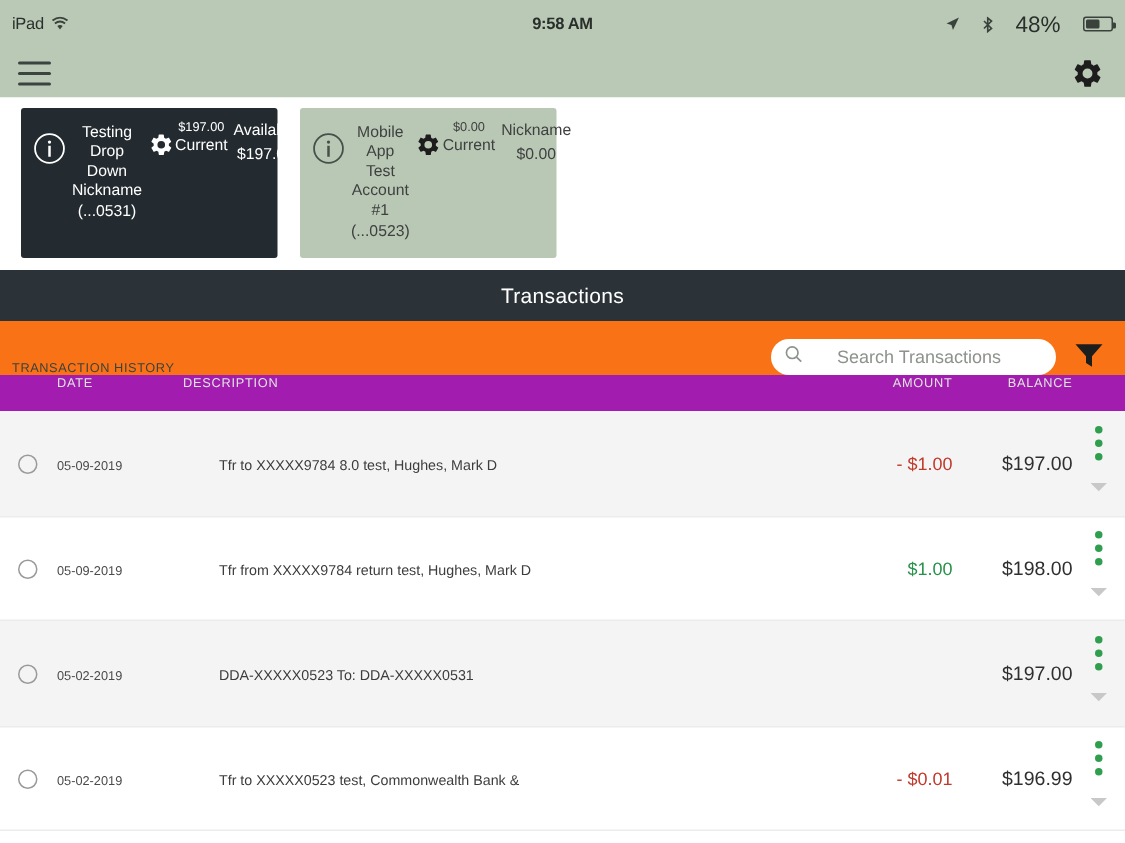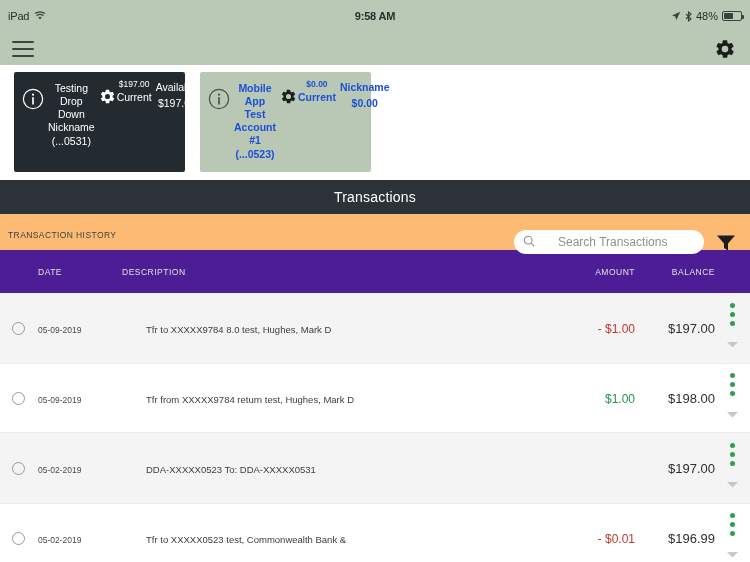--- a/index.html
+++ b/index.html
@@ -18,22 +18,22 @@
     padding: 16px 8px; font-size: 11px; color: #2a2f2b;
     position: relative;
   }
   .sb-left { display:flex; align-items:center; gap:5px; }
   .sb-device { font-size: 11px; letter-spacing: -.2px; }
   .sb-center {
     position:absolute; left:0; right:0; text-align:center;
     font-size: 11px; font-weight: 600; letter-spacing:-.2px;
   }
   .sb-right {
-    margin-left:auto; display:flex; align-items:center; gap:4px;
-    font-size: 11px; z-index:2;
+    margin-left:auto; display:flex; align-items:center; gap:15px;
+    font-size: 15px; z-index:2;
   }
   .wifi-icon svg, .loc-icon svg, .bt-icon svg { display:block; }
   .batt {
     width: 20px; height: 10px; border:1px solid #3a423b; border-radius:2px;
     position: relative; display:inline-block;
   }
   .batt::after{
     content:""; position:absolute; right:-3px; top:3px; width:2px; height:4px;
     background:#3a423b; border-radius:0 1px 1px 0;
   }
@@ -50,21 +50,21 @@
   .gear-btn { width:26px; height:26px; display:flex; align-items:center; justify-content:center; cursor:pointer;}
 
   
   .cards-strip { background:#ffffff; height:115px; padding: 7px 0 0 14px; display:flex; gap:15px; }
   .acct-card {
     width: 171px; height: 100px; border-radius: 2px;
     display:flex; position:relative;
     padding: 6px 8px 4px 8px;
   }
   .acct-card.dark { background:#232b30; color:#ffffff; }
-  .acct-card.green { background:#b8c8b5; color:#1d4ed8;font-weight:bold; }
+  .acct-card.green { background:#b8c8b5; color:#404040; }
   .card-top { display:flex; align-items:flex-start; gap:4px; }
   .info-icon { width:22px; height:22px; flex:0 0 22px; margin-top:10px; }
   .card-titles { flex:1; text-align:center; padding-top:4px; }
   .card-name { font-size:10.5px; line-height:13px; }
   .card-num { font-size:10.5px; line-height:14px; }
   .card-gear { width:18px; height:18px; flex:0 0 18px; margin-top:10px; cursor:pointer; }
   .card-mid { text-align:center; margin-top:1px; }
   .card-bal { font-size:8.5px; line-height:11px; }
   .card-status { font-size:10.5px; line-height:14px; }
   .card-rule { height:1px; background:#ffffff; margin:4px 2px 0 2px; opacity:.9; }
@@ -73,39 +73,39 @@
 
   
   .tx-title {
     height:34px; background:#2b3338; color:#ffffff;
     display:flex; align-items:center; justify-content:center;
     font-size:14px; letter-spacing:.2px;
   }
 
   
   .hist-bar {
-    height:36px; background:#fdba74;
-    display:flex; align-items:flex-start; padding: 16px 10px 0 8px; gap:8px;
+    height:36px; background:#f97316;
+    display:flex; align-items:flex-end; padding: 16px 10px 0 8px; gap:8px;
   }
   .hist-label { font-size:8.5px; letter-spacing:.4px; color:#3a423c; }
   .search-wrap {
     margin-left:auto; width:190px; height:24px; background:#ffffff;
     border-radius:12px; display:flex; align-items:center; gap:23px; padding:0 9px;
   }
   .search-input {
     border:none; outline:none; background:transparent; font-size:12px;
     color:#4a4f4b; font-family:"Liberation Sans", sans-serif; width:100%;
   }
   .search-input::placeholder { color:#8d928c; }
   .filter-btn { width:28px; height:26px; display:flex; align-items:center; justify-content:center; cursor:pointer; }
 
   
   .tbl-head {
-    height:43px; background:#4c1d95; color:#dfe3e0;
-    display:flex; align-items:center; font-size:8.5px; letter-spacing:.5px;
+    height:24px; background:#a21caf; color:#dfe3e0;
+    display:flex; font-size:8.5px; letter-spacing:.5px;
   }
   .c-check { width:38px; flex:0 0 38px; }
   .c-date  { width:60px; flex:0 0 60px; }
   .c-desc  { flex:1; padding-left:24px; }
   .c-amt   { width:95px; flex:0 0 95px; text-align:right; }
   .c-bal   { width:80px; flex:0 0 80px; text-align:right; }
   .c-menu  { width:35px; flex:0 0 35px; }
 
   .tx-rows { background:#ffffff; }
   .tx-row {

